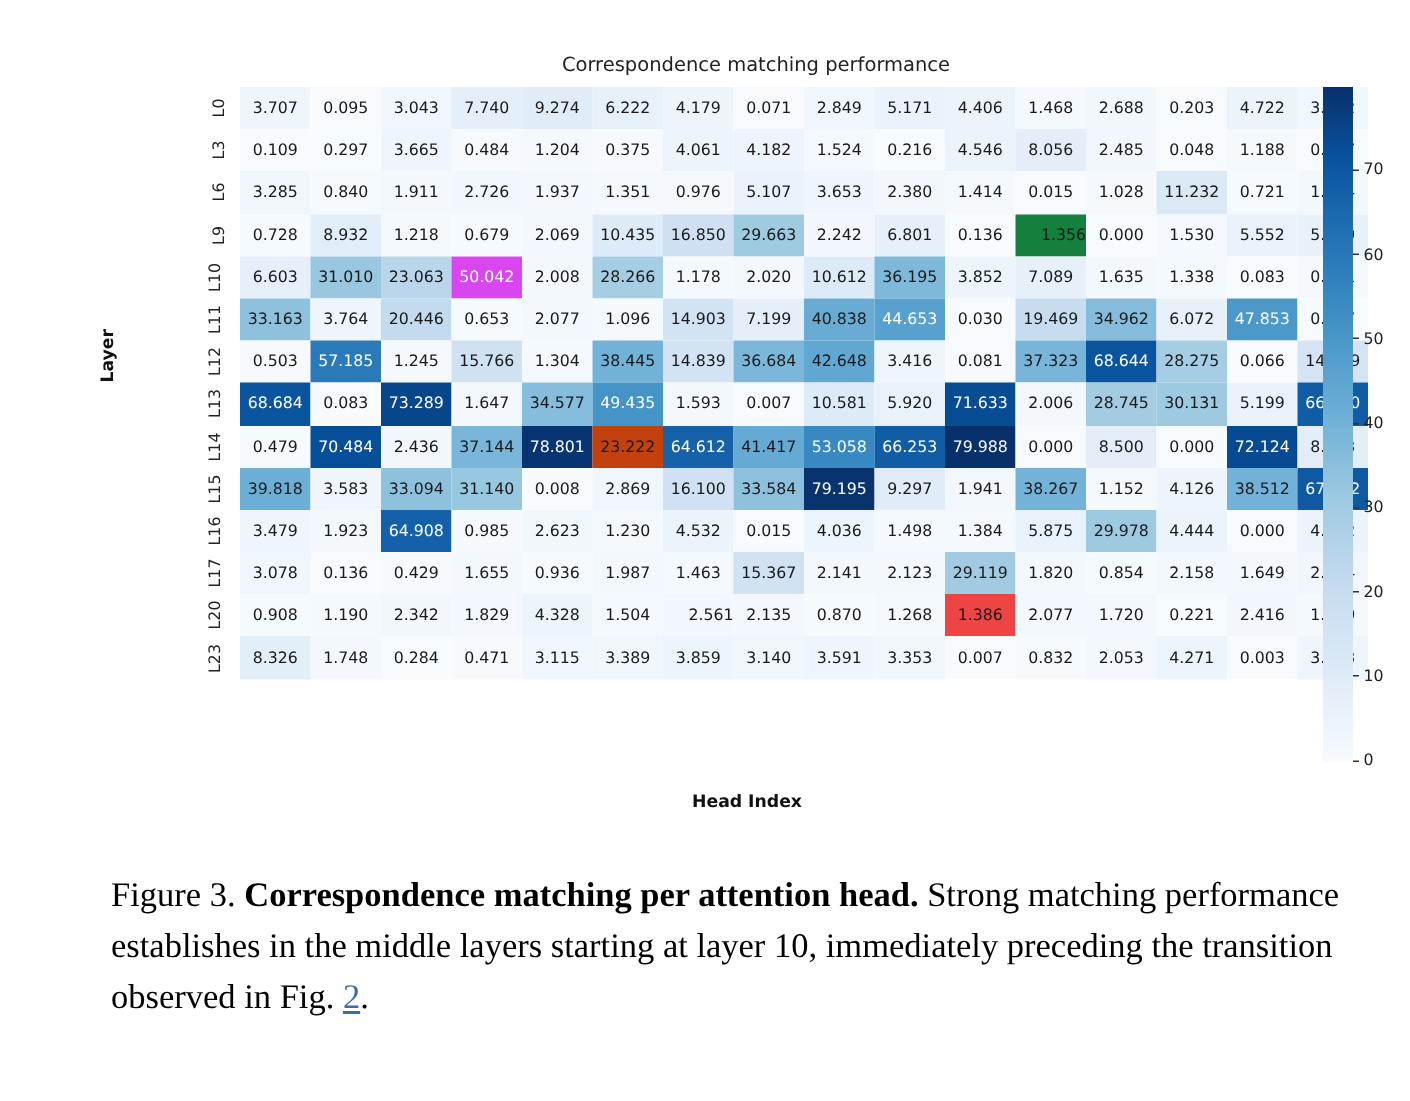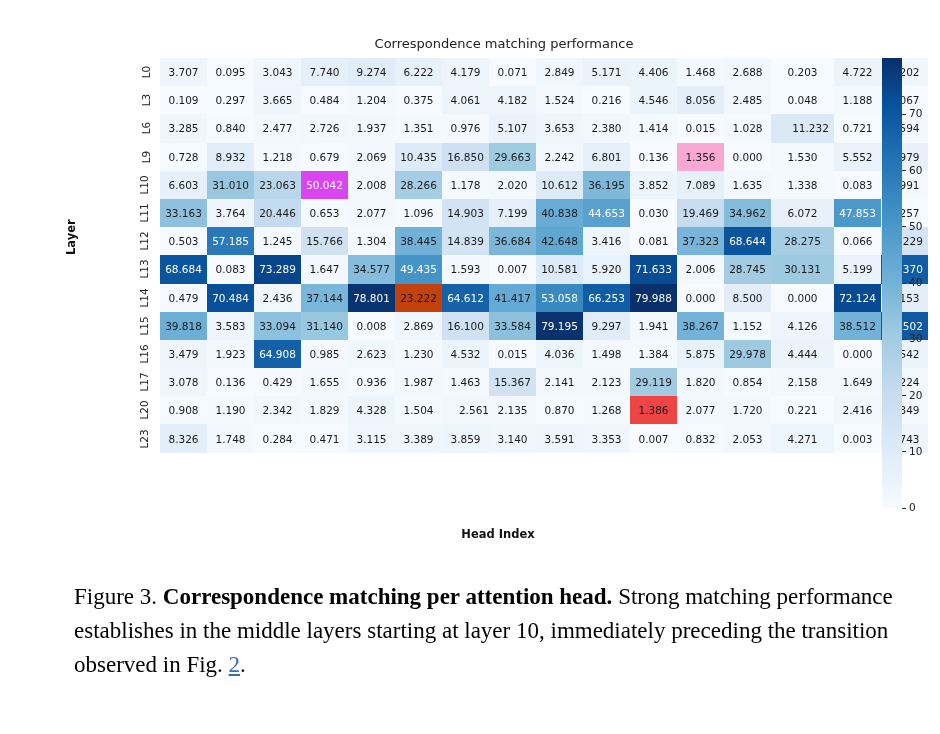--- a/index.html
+++ b/index.html
@@ -218,49 +218,49 @@
               <td class="cell" style="background: rgb(227, 238, 249);">8.056</td>
               <td class="cell" style="background: rgb(241, 247, 253);">2.485</td>
               <td class="cell" style="background: rgb(247, 251, 255);">0.048</td>
               <td class="cell" style="background: rgb(244, 249, 254);">1.188</td>
               <td class="cell" style="background: rgb(247, 251, 255);">0.067</td>
             </tr>
             <tr>
               <td class="ylab"><span class="rot">L6</span></td>
               <td class="cell" style="background: rgb(239, 246, 252);">3.285</td>
               <td class="cell" style="background: rgb(245, 250, 254);">0.840</td>
-              <td class="cell" style="background: rgb(243, 248, 254);">2.477</td>
+              <td class="cell" style="background: rgb(243, 248, 254);">1.911</td>
               <td class="cell" style="background: rgb(240, 247, 253);">2.726</td>
               <td class="cell" style="background: rgb(242, 248, 253);">1.937</td>
               <td class="cell" style="background: rgb(244, 249, 254);">1.351</td>
               <td class="cell" style="background: rgb(245, 249, 254);">0.976</td>
               <td class="cell" style="background: rgb(234, 243, 251);">5.107</td>
               <td class="cell" style="background: rgb(238, 245, 252);">3.653</td>
               <td class="cell" style="background: rgb(241, 247, 253);">2.380</td>
               <td class="cell" style="background: rgb(243, 249, 254);">1.414</td>
               <td class="cell" style="background: rgb(247, 251, 255);">0.015</td>
               <td class="cell" style="background: rgb(244, 249, 254);">1.028</td>
-              <td class="cell" style="background: rgb(219, 233, 246); padding-left: 16px;">11.232</td>
+              <td class="cell" style="background: rgb(219, 233, 246);">11.232</td>
               <td class="cell" style="background: rgb(245, 250, 254);">0.721</td>
               <td class="cell" style="background: rgb(243, 248, 254);">1.594</td>
             </tr>
             <tr>
               <td class="ylab"><span class="rot">L9</span></td>
               <td class="cell" style="background: rgb(245, 250, 254);">0.728</td>
               <td class="cell" style="background: rgb(225, 237, 248);">8.932</td>
               <td class="cell" style="background: rgb(244, 249, 254);">1.218</td>
               <td class="cell" style="background: rgb(245, 250, 254);">0.679</td>
               <td class="cell" style="background: rgb(242, 248, 253);">2.069</td>
               <td class="cell" style="background: rgb(221, 234, 247);">10.435</td>
               <td class="cell" style="background: rgb(206, 224, 242);">16.850</td>
               <td class="cell" style="background: rgb(159, 203, 225);">29.663</td>
               <td class="cell" style="background: rgb(241, 247, 253);">2.242</td>
               <td class="cell" style="background: rgb(230, 240, 250);">6.801</td>
               <td class="cell" style="background: rgb(247, 251, 255);">0.136</td>
-              <td class="cell" style="background: #f9a8d4;">1.356</td>
+              <td class="cell" style="background: #15803d; text-align: right;">1.356</td>
               <td class="cell" style="background: rgb(247, 251, 255);">0.000</td>
               <td class="cell" style="background: rgb(243, 249, 254);">1.530</td>
               <td class="cell" style="background: rgb(233, 242, 251);">5.552</td>
               <td class="cell" style="background: rgb(232, 241, 250);">5.979</td>
             </tr>
             <tr>
               <td class="ylab"><span class="rot">L10</span></td>
               <td class="cell" style="background: rgb(230, 240, 250);">6.603</td>
               <td class="cell" style="background: rgb(153, 199, 224);">31.010</td>
               <td class="cell" style="background: rgb(186, 214, 235);">23.063</td>

